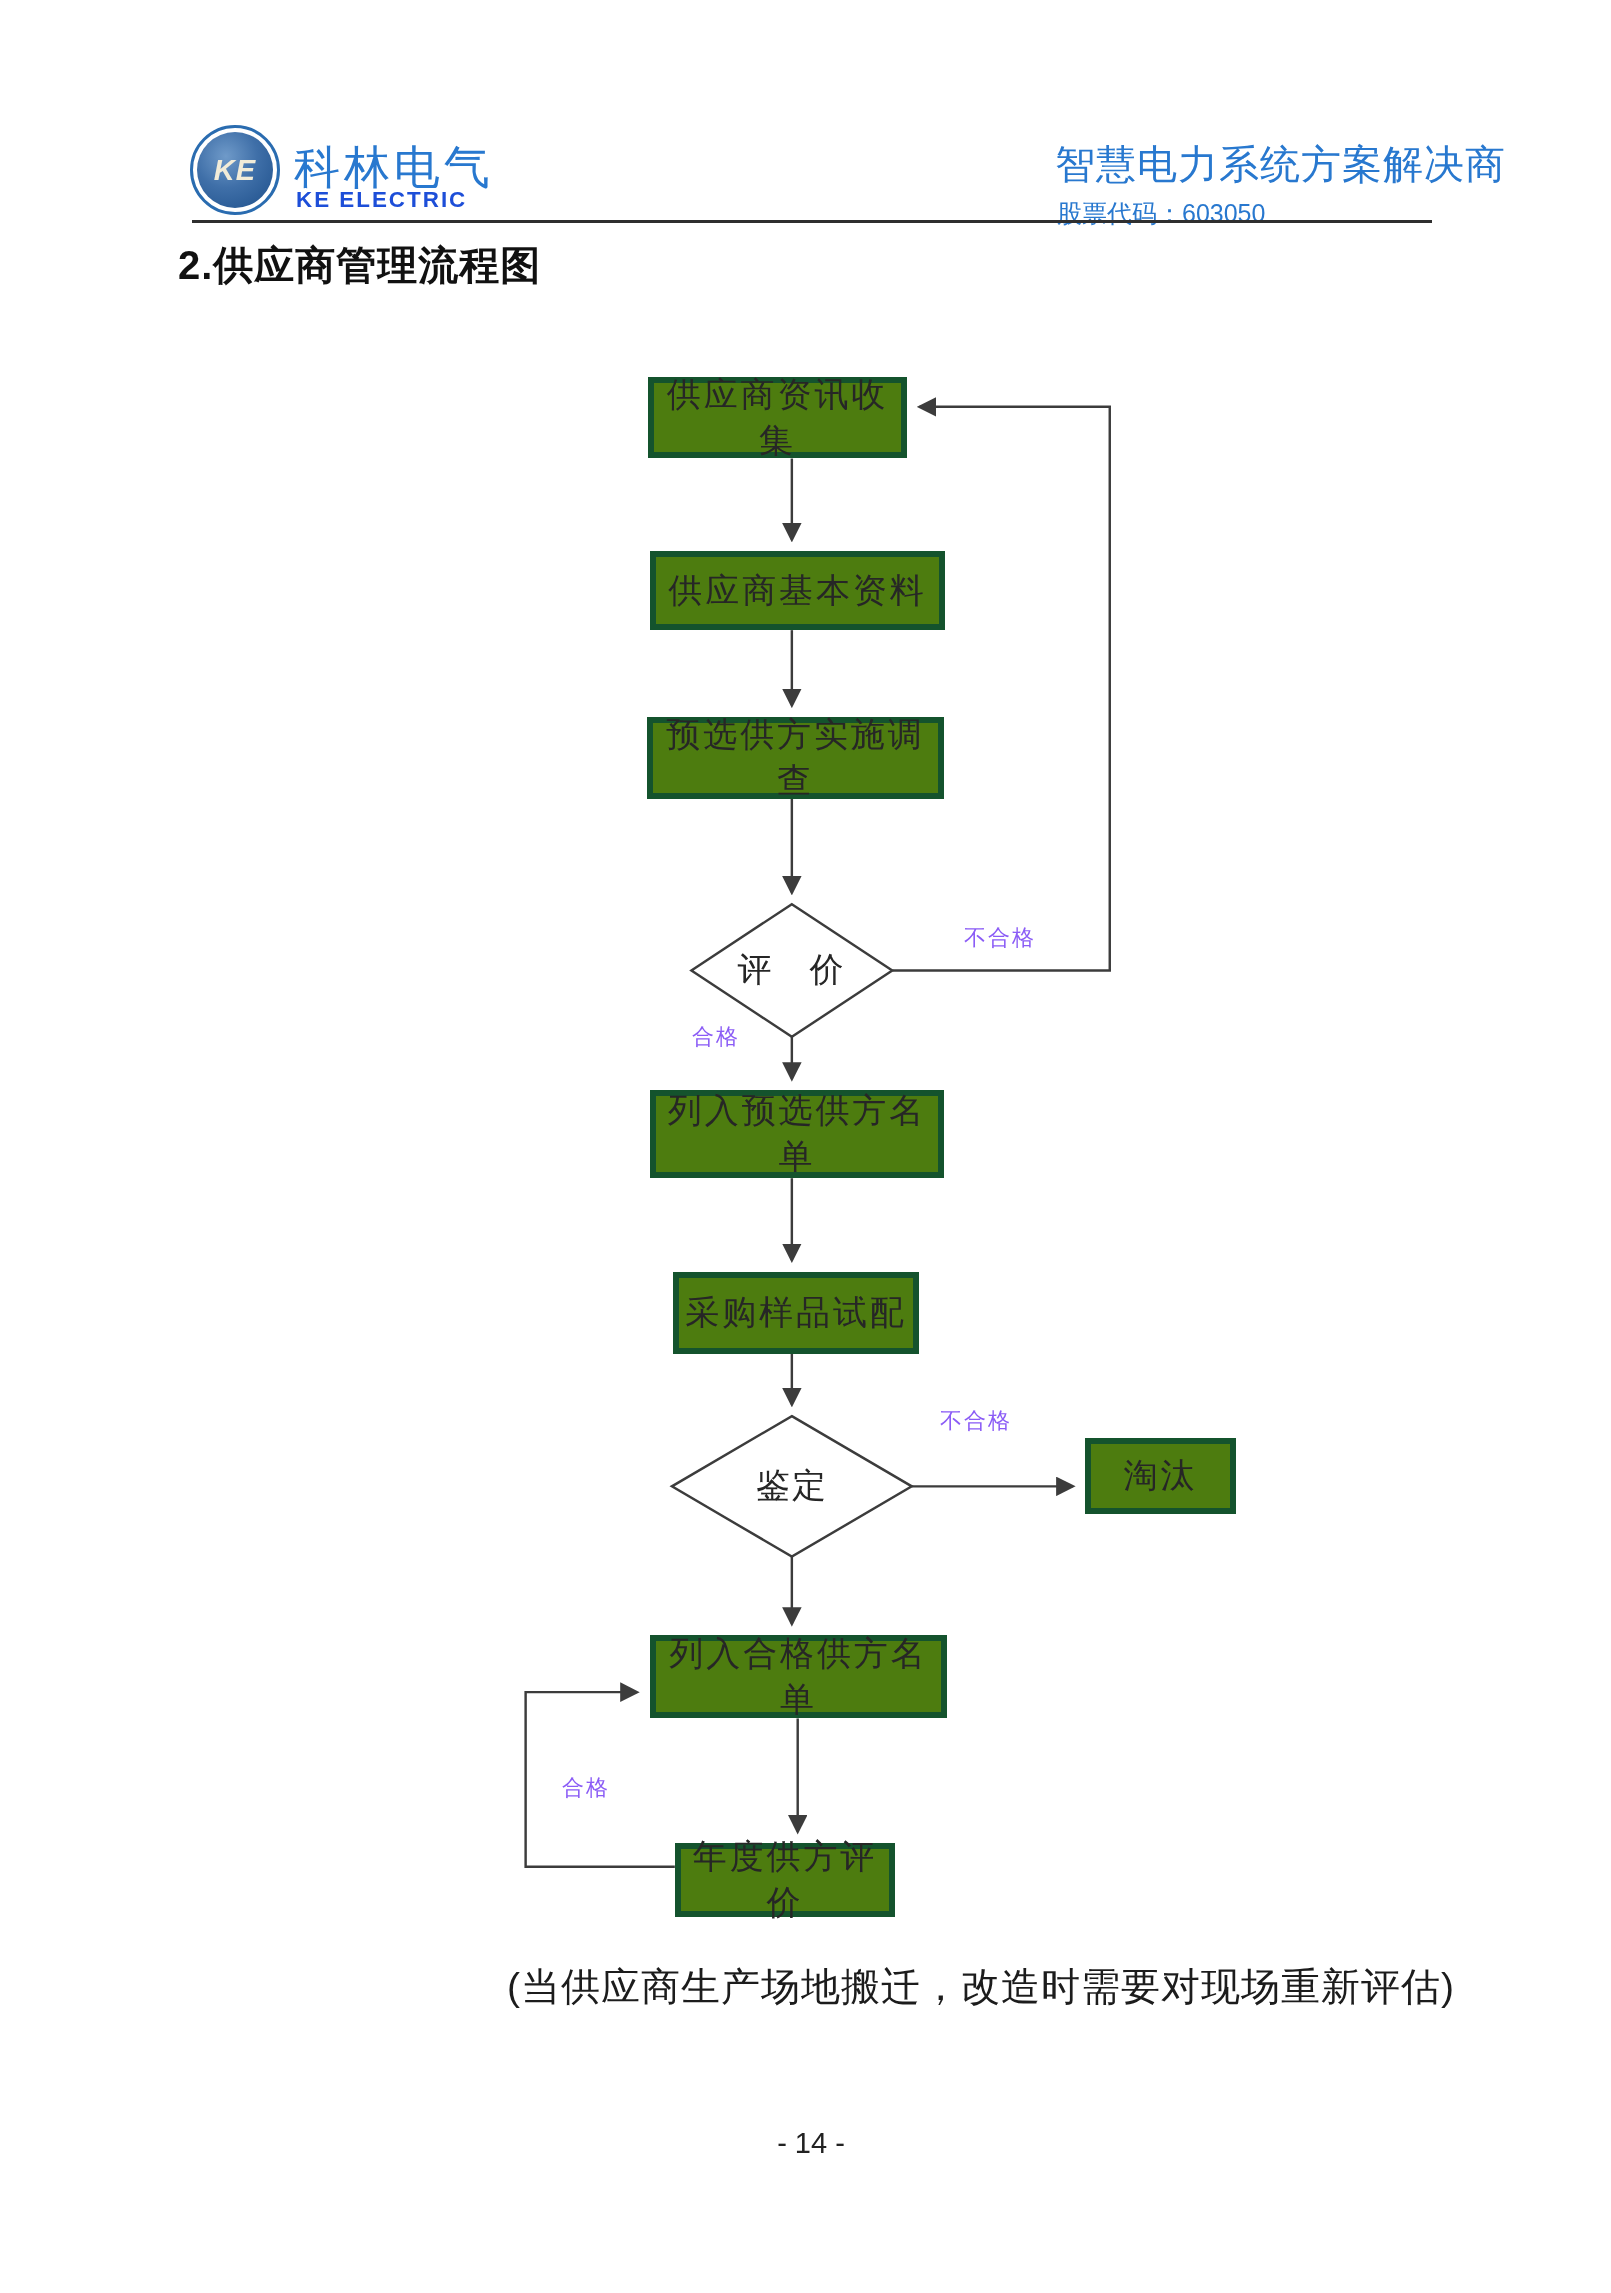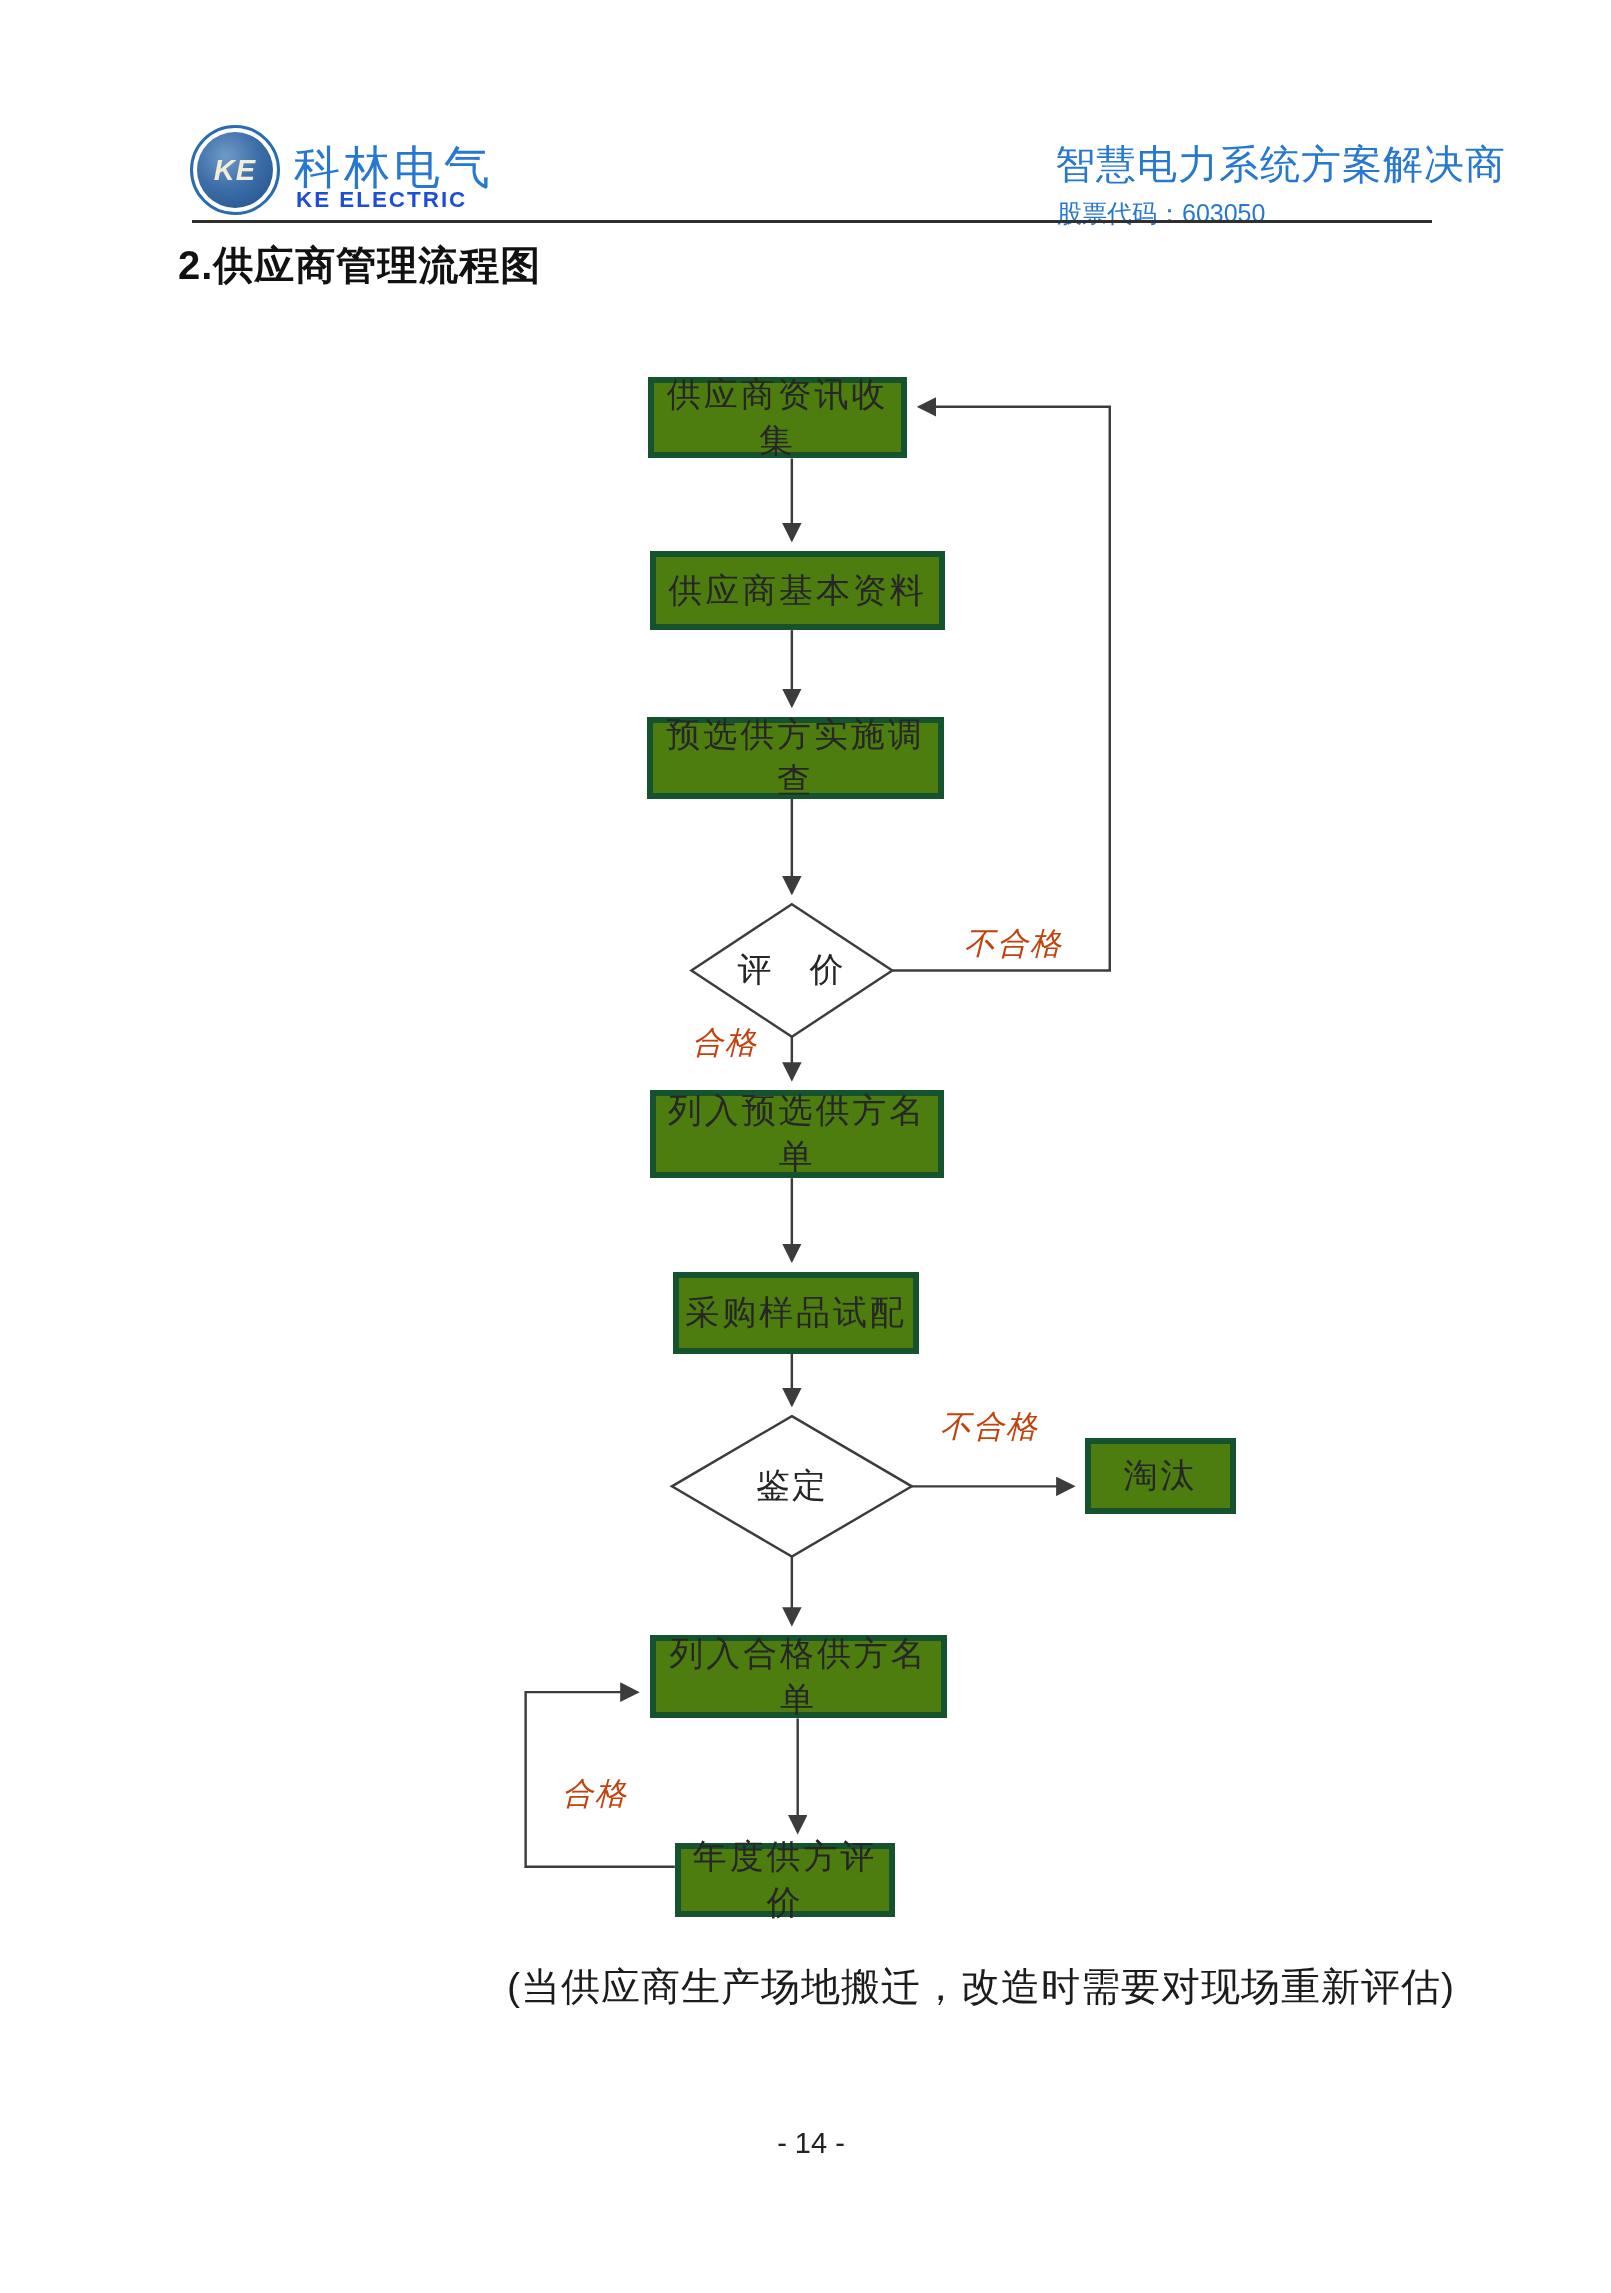--- a/index.html
+++ b/index.html
@@ -64,23 +64,22 @@
   }
   .diamond-label{
     position:absolute;display:flex;align-items:center;justify-content:center;
     font-family:"Liberation Serif",serif;
     font-size:34px;color:#262626;letter-spacing:2px;
     background:transparent;border:none;
   }
   .edge-label{
     position:absolute;
     font-family:"Liberation Serif",serif;
-    font-size:31px;color:#c2410c;letter-spacing:2px;
+    font-size:22px;color:#8b5cf6;letter-spacing:2px;
     white-space:nowrap;
-    font-style:italic;
   }
   
   .note{
     position:absolute;left:507px;top:1960px;
     font-size:39px;color:#1c1c1c;letter-spacing:1px;
   }
   .page-number{
     position:absolute;left:0;right:0;top:2127px;
     text-align:center;font-size:29px;color:#222;padding-left:11px;
   }

